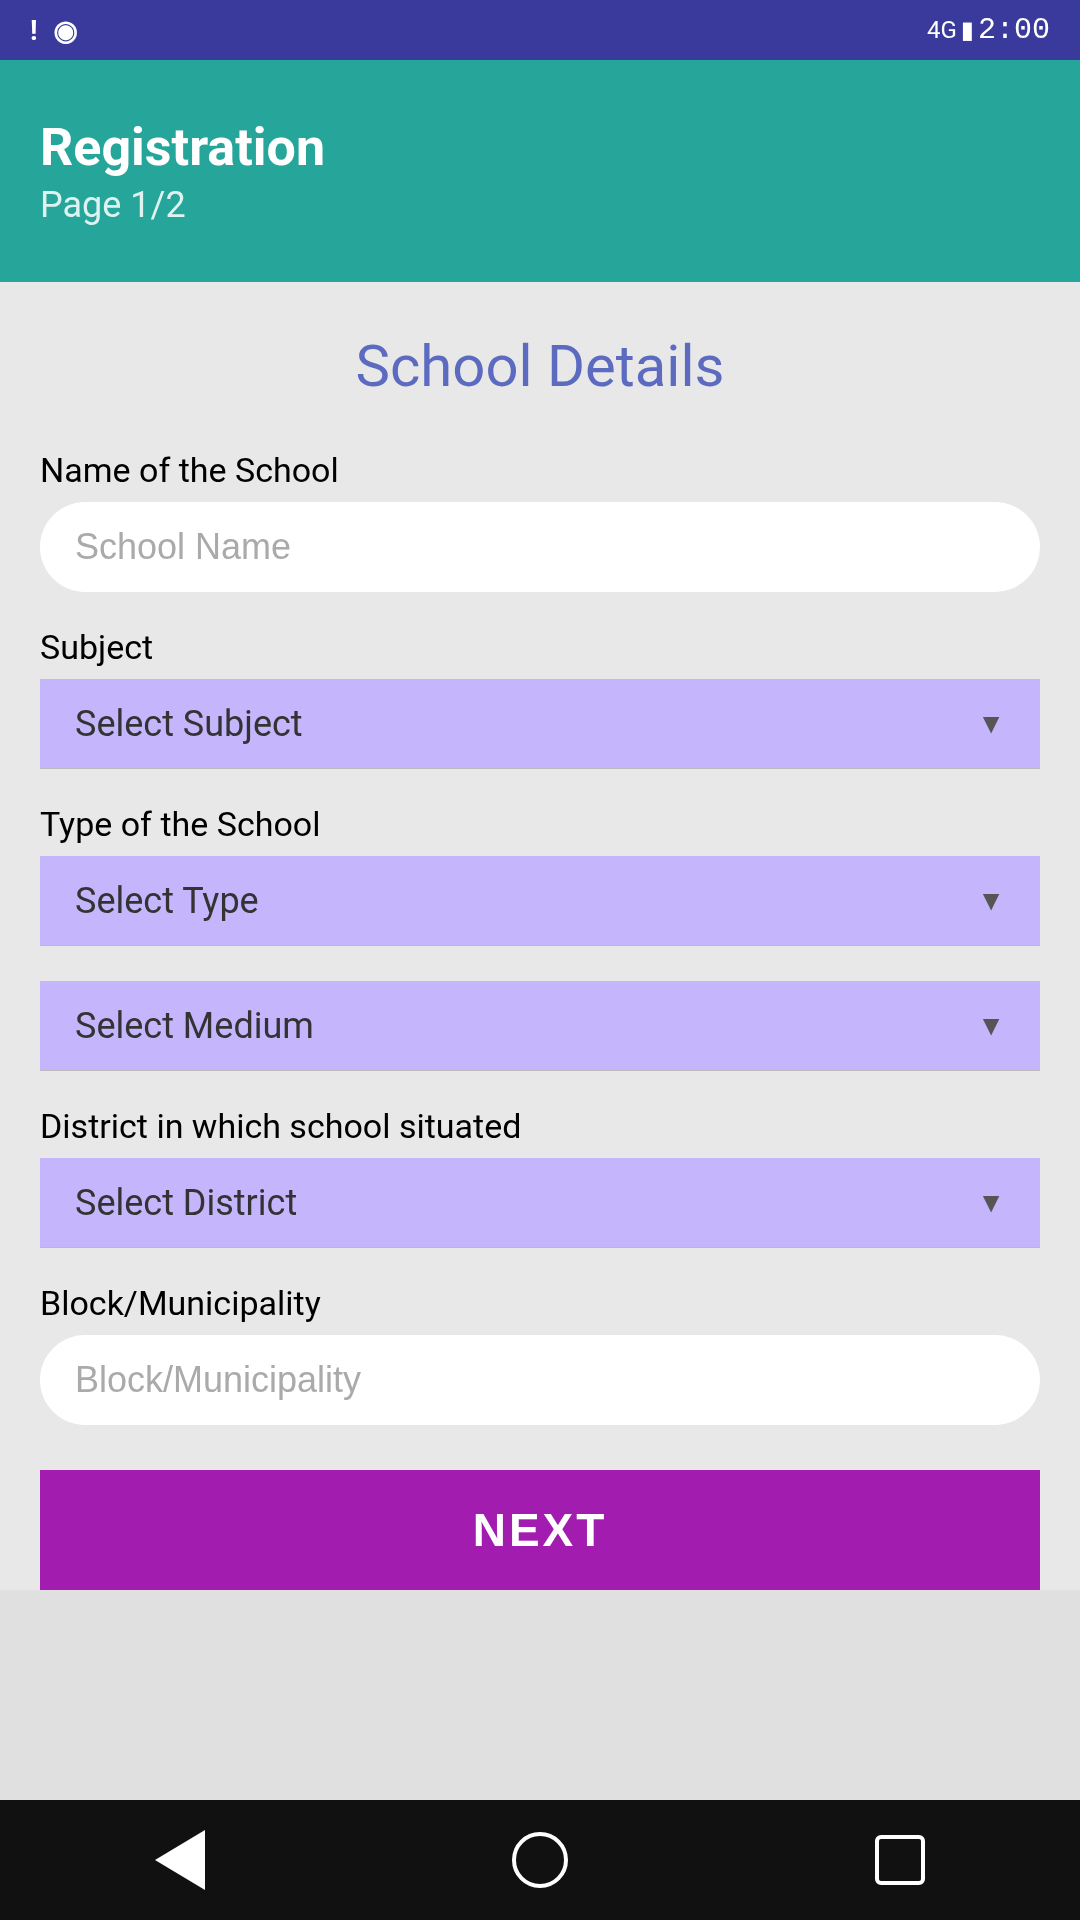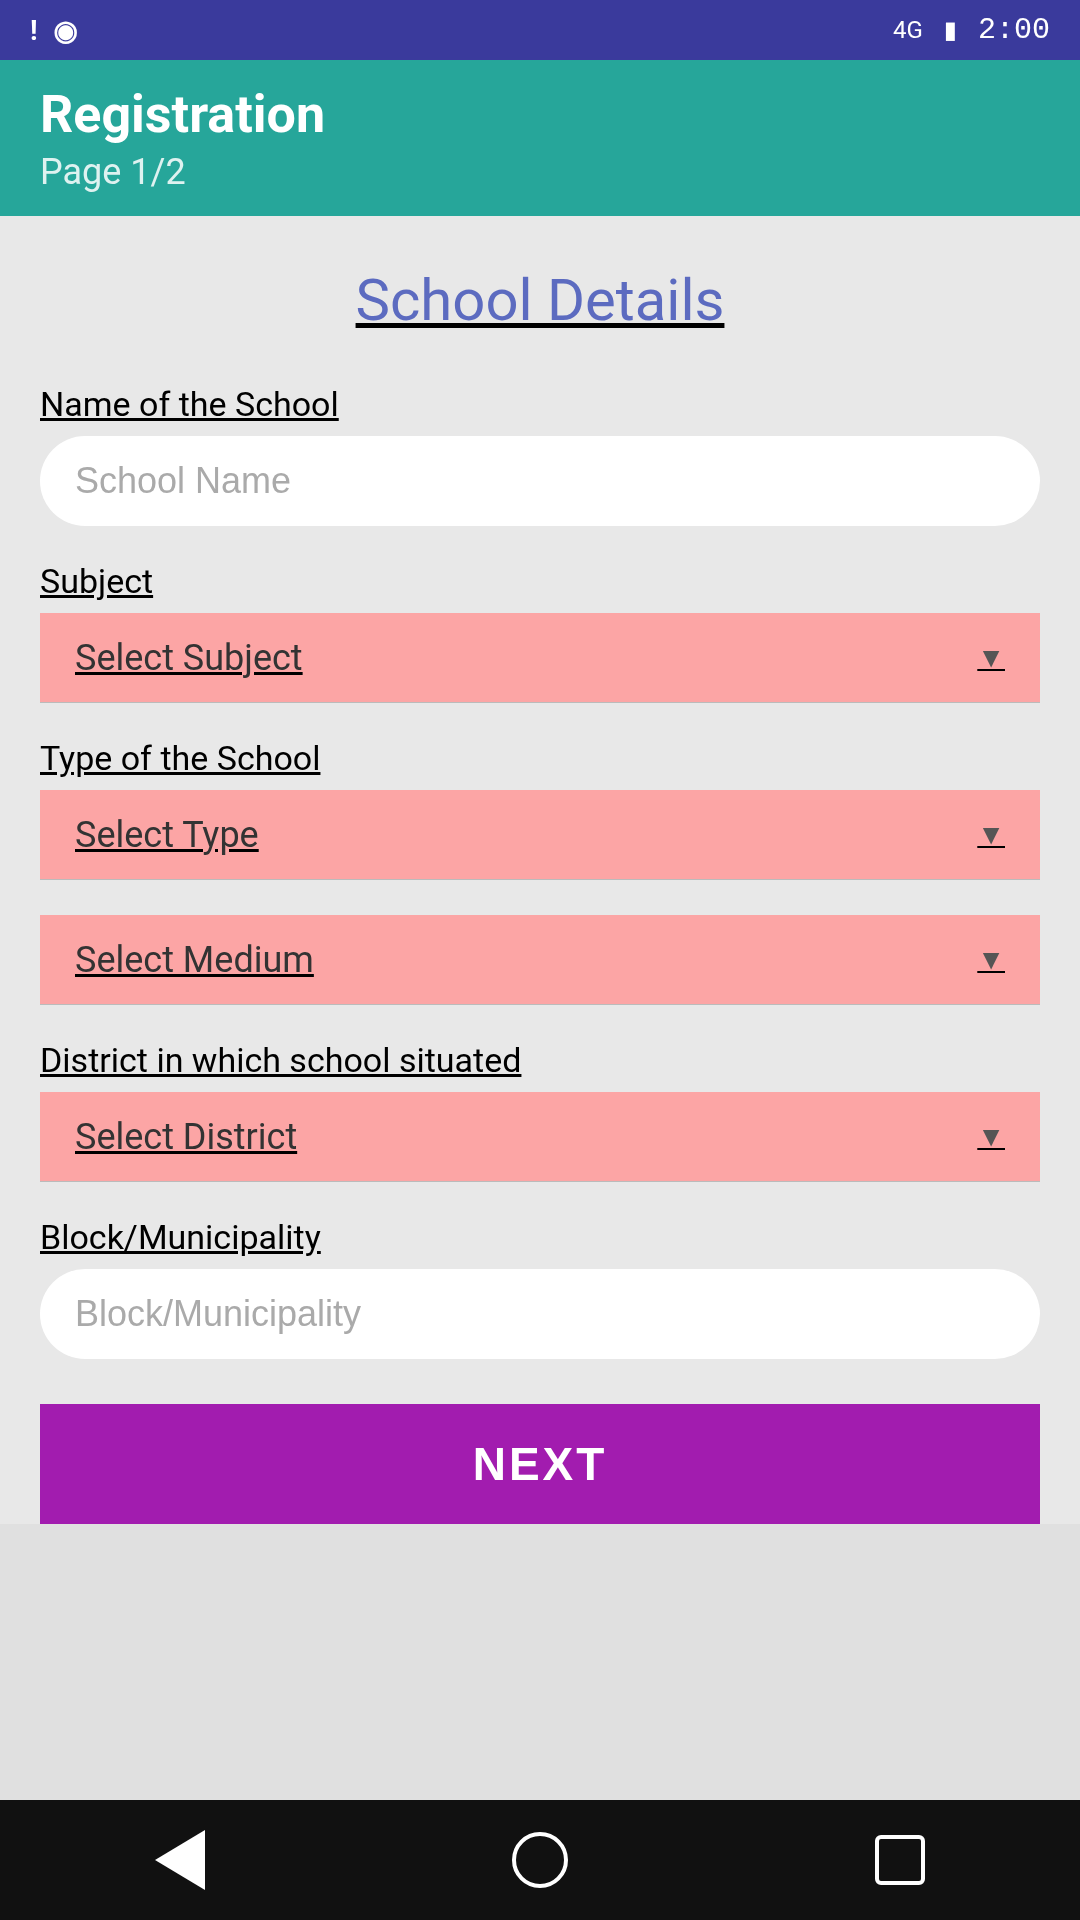--- a/index.html
+++ b/index.html
@@ -37,21 +37,21 @@
 
     .status-icon {
       color: white;
       font-size: 28px;
       font-weight: bold;
     }
 
     .status-right {
       display: flex;
       align-items: center;
-      gap: 21px;
+      gap: 4px;
       color: white;
       font-size: 26px;
     }
 
     .signal-icon {
       display: inline-block;
       color: white;
       font-size: 24px;
     }
 
@@ -64,21 +64,21 @@
     .time-text {
       font-size: 30px;
       font-weight: 500;
       color: white;
       font-family: Liberation Mono, monospace;
     }
 
     
     .header {
       width: 100%;
-      height: 156px;
+      height: 222px;
       background: #26a69a;
       display: flex;
       flex-direction: column;
       justify-content: center;
       padding: 0 40px;
     }
 
     .header-title {
       color: white;
       font-size: 52px;
@@ -88,21 +88,20 @@
     .header-subtitle {
       color: rgba(255,255,255,0.85);
       font-size: 36px;
       margin-top: 6px;
     }
 
     
     .main-content {
       background: #e8e8e8;
       padding: 50px 40px 0 40px;
-      text-decoration: underline;
     }
 
     .section-title {
       text-align: center;
       color: #5c6bc0;
       font-size: 58px;
       font-weight: 400;
       margin-bottom: 50px;
     }
 
@@ -126,21 +125,21 @@
       margin-bottom: 35px;
     }
 
     .field-input::placeholder {
       color: #aaa;
     }
 
     .field-dropdown {
       width: 100%;
       height: 90px;
-      background: #fca5a5;
+      background: #c4b5fd;
       border: none;
       border-bottom: 1px solid #bbb;
       padding: 0 35px;
       font-size: 36px;
       color: #333;
       display: flex;
       align-items: center;
       justify-content: space-between;
       cursor: pointer;
       margin-bottom: 35px;

